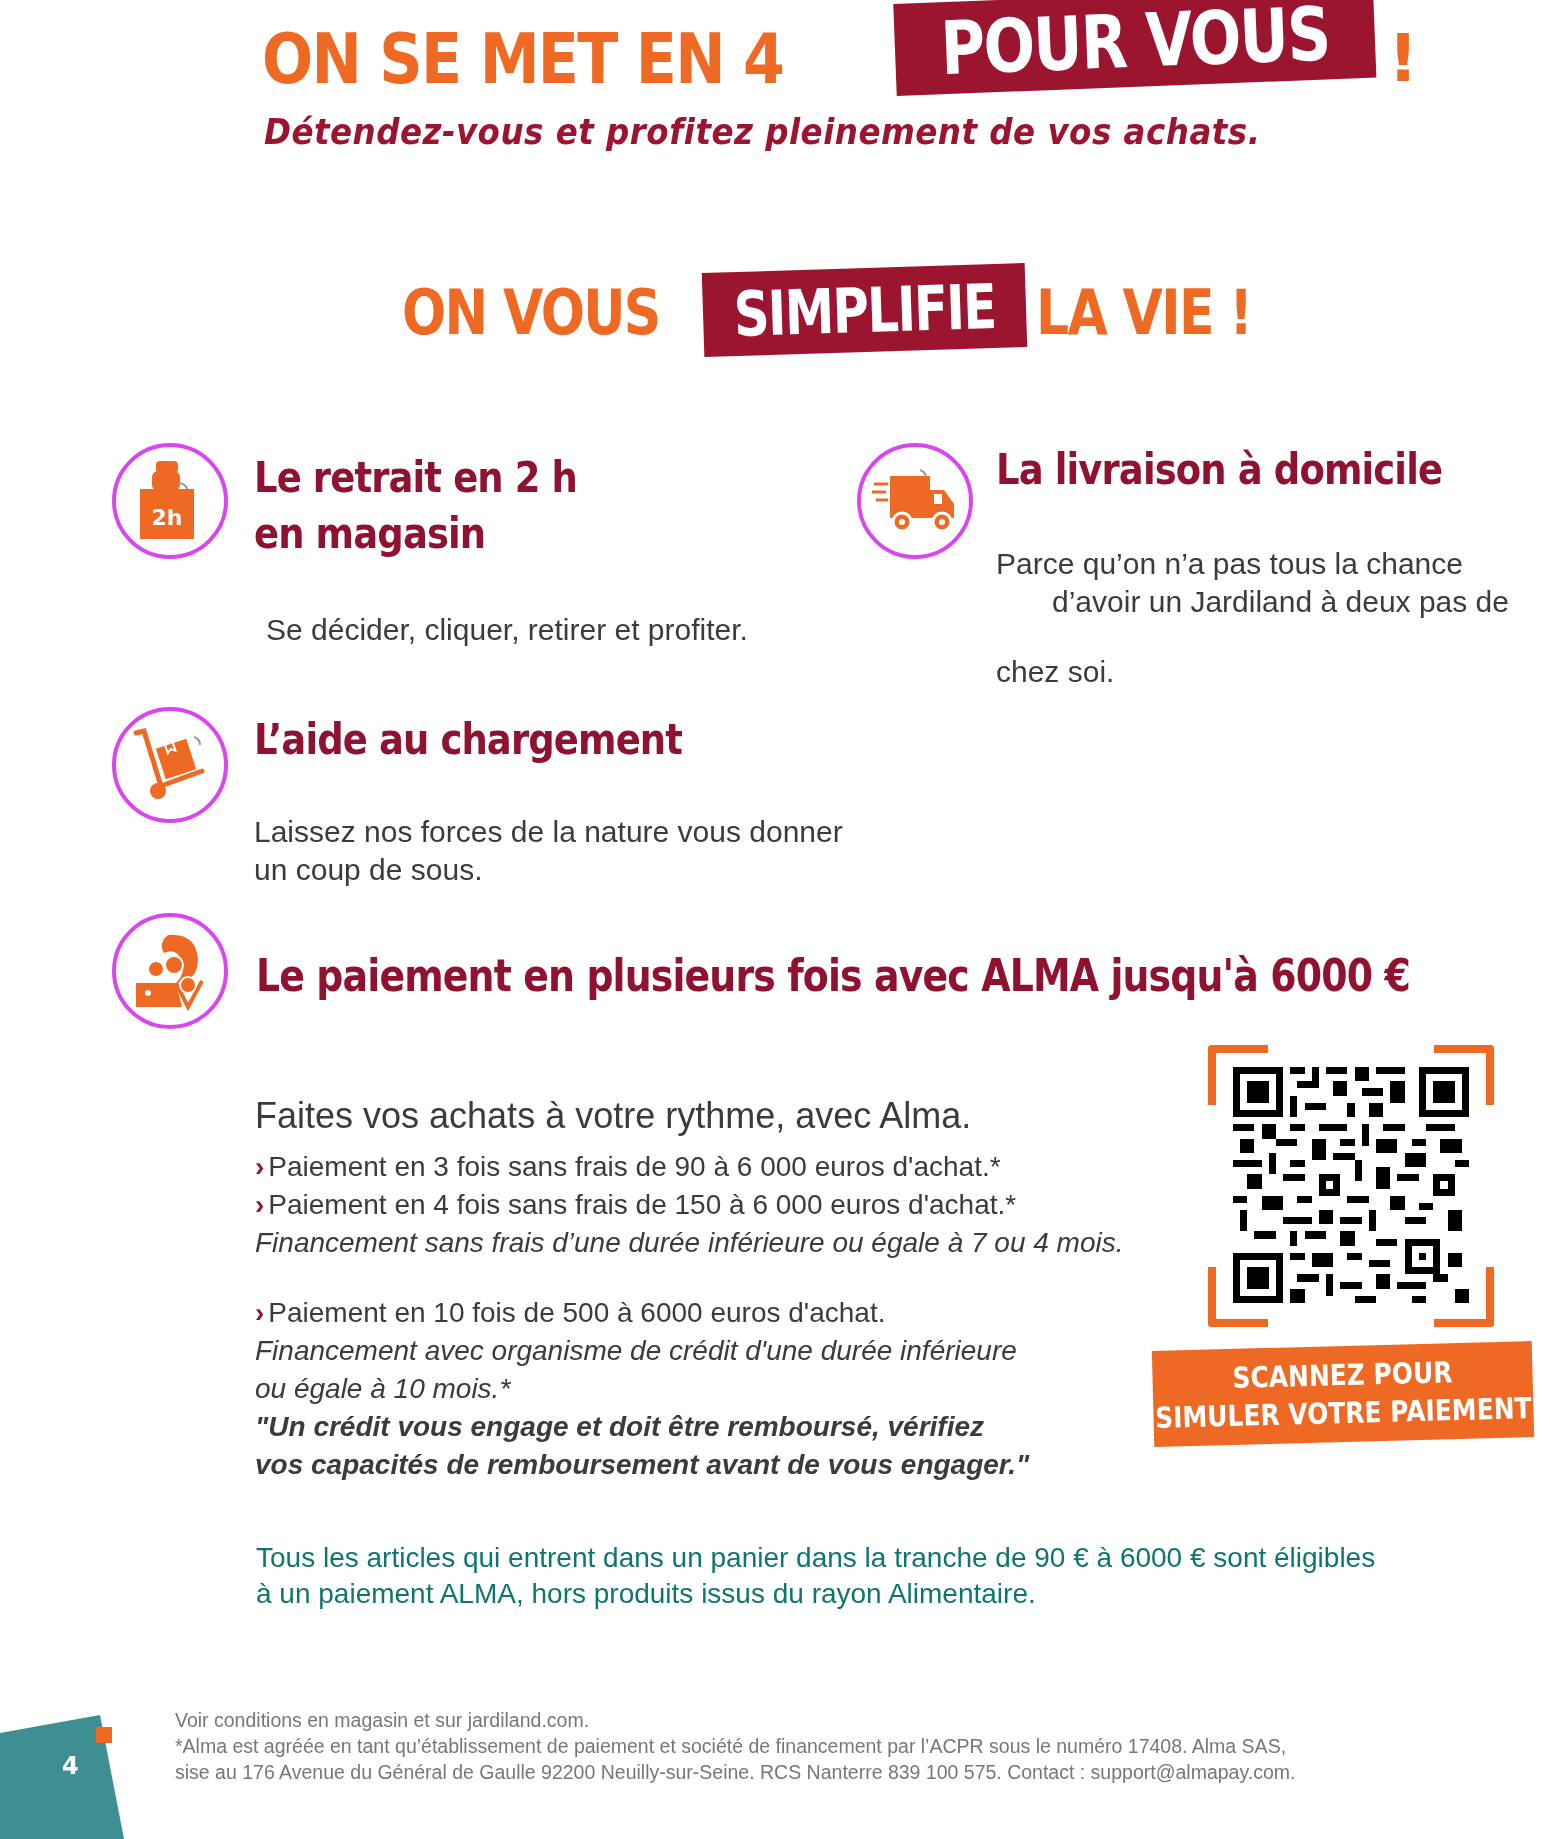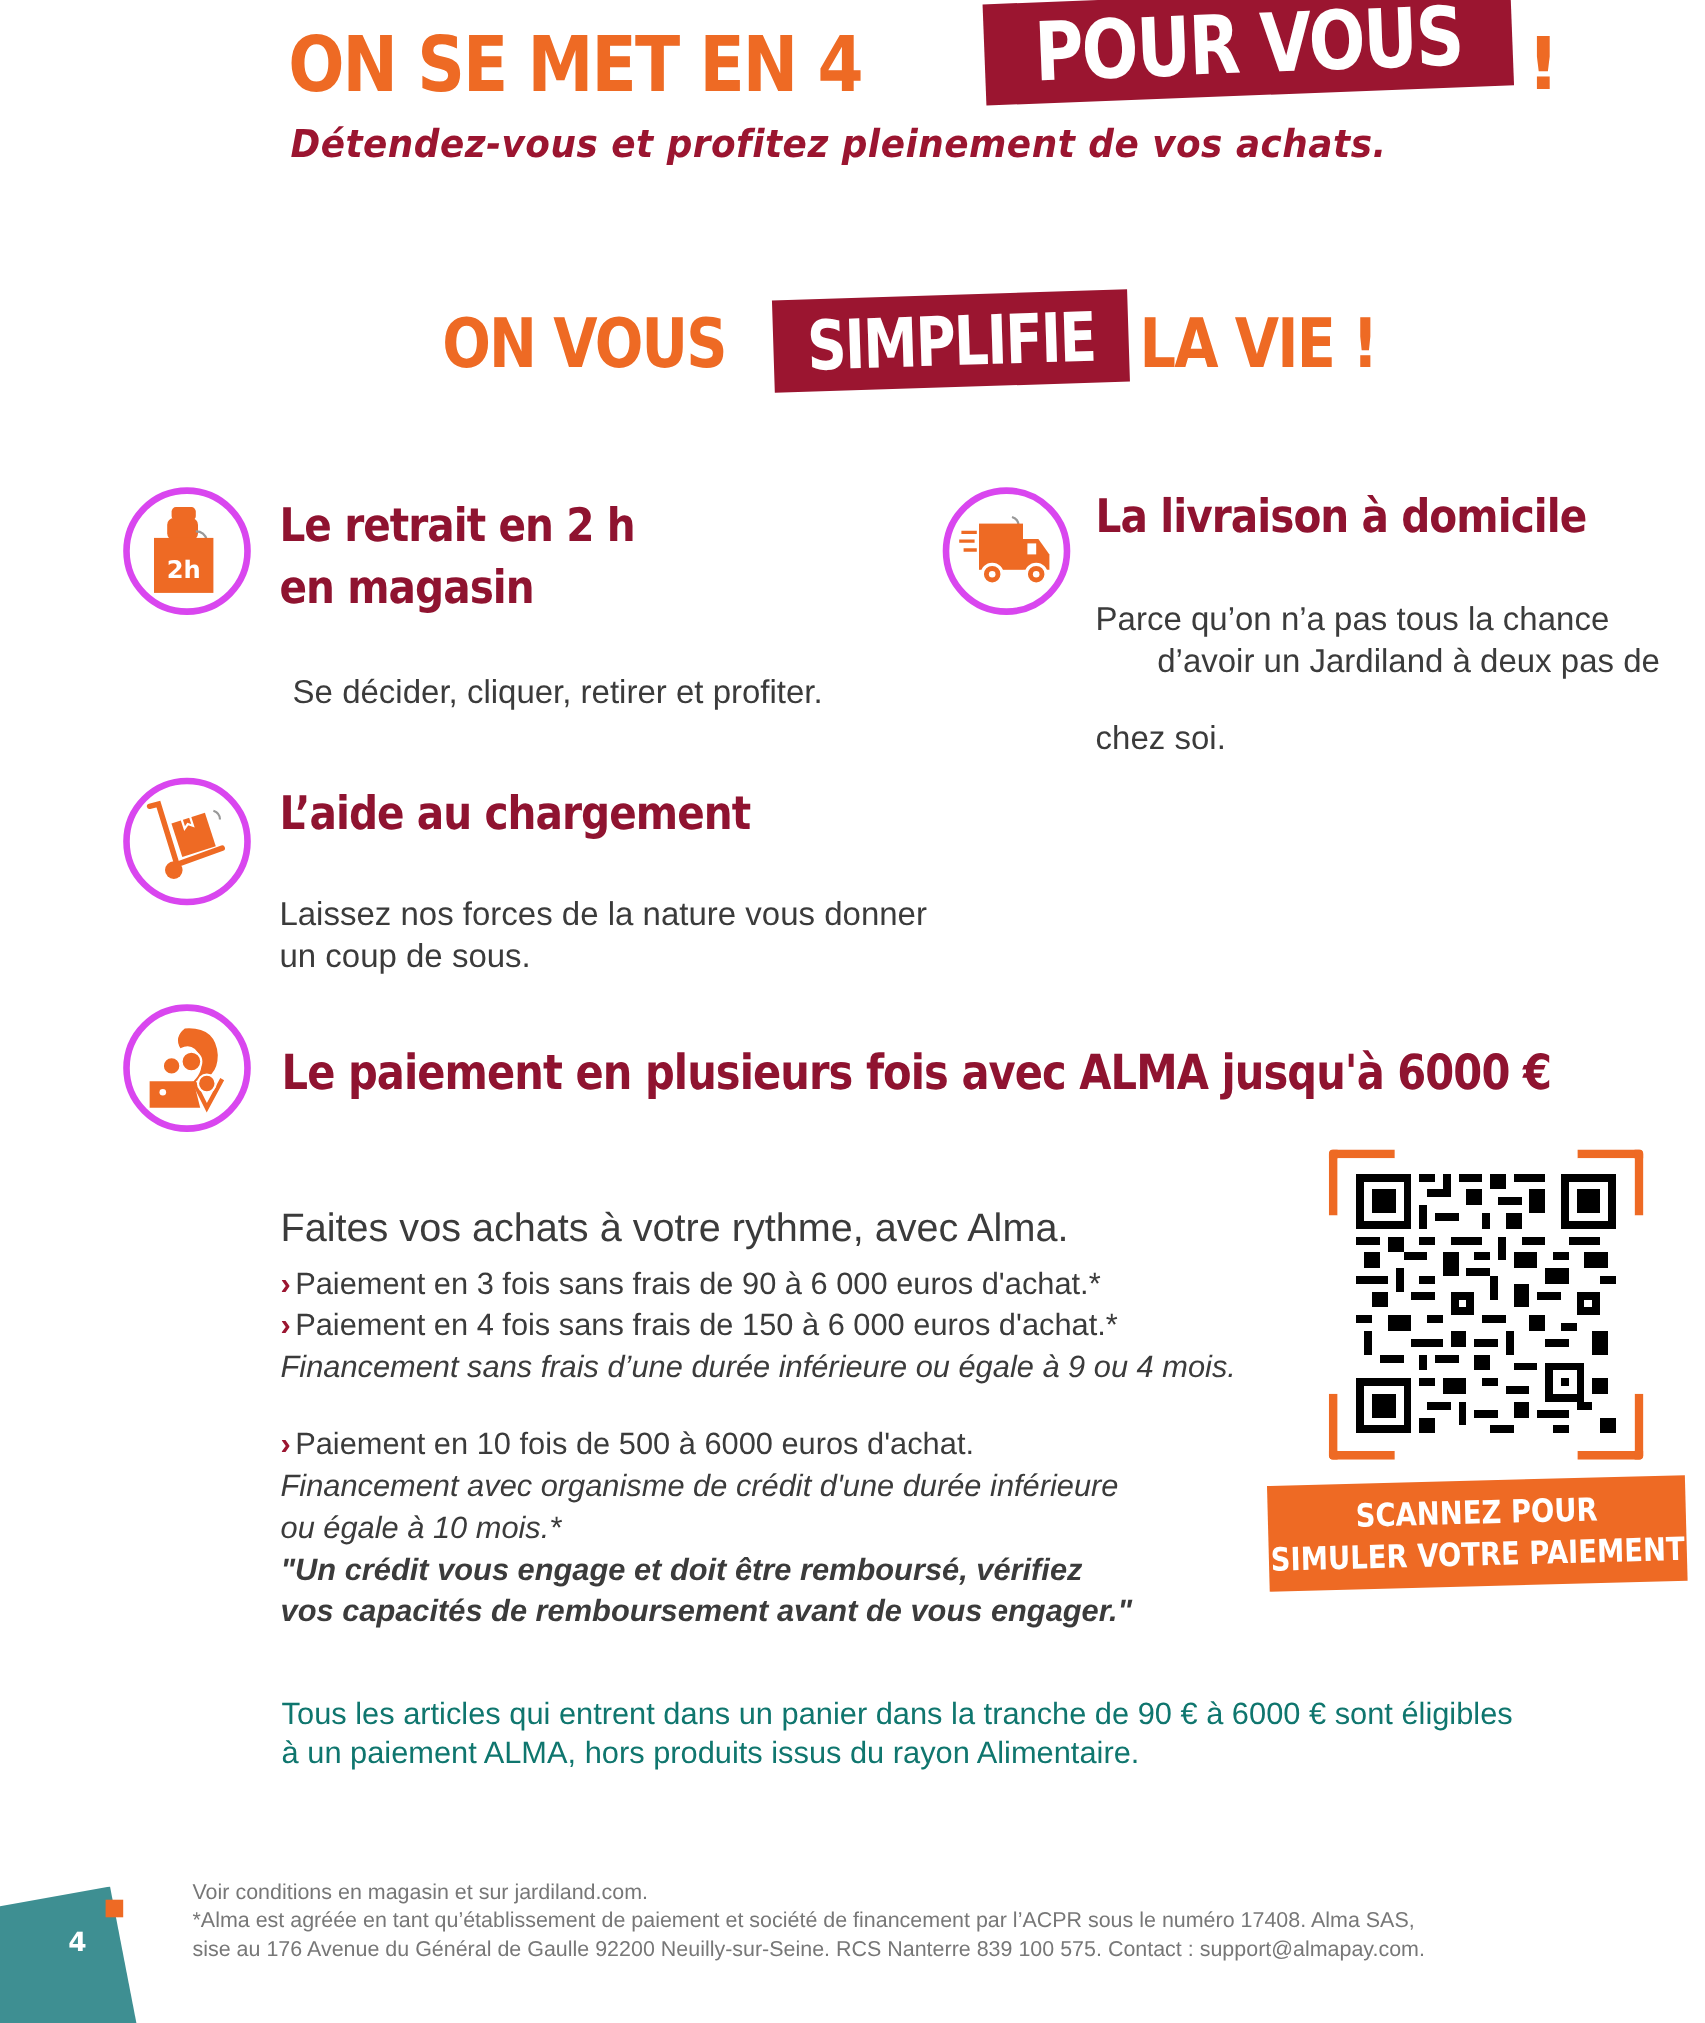--- a/index.html
+++ b/index.html
@@ -17,21 +17,21 @@
 
   .tagline { left: 264px; top: 112px; font-family: "DejaVu Sans", sans-serif; font-weight: bold; font-style: italic; font-size: 35px; color: #9b1530; letter-spacing: 0.5px; white-space: nowrap; transform: scaleX(0.93); transform-origin: left center; }
 
   
   .hl2-left { left: 402px; top: 276px; font-family: "DejaVu Sans", sans-serif; font-weight: bold; font-size: 62px; color: #ee6a24; letter-spacing: -2px; white-space: nowrap; transform: scaleX(0.84); transform-origin: left center; }
   .hl2-box { left: 703px; top: 268px; width: 323px; height: 84px; background: #9b1530; transform: rotate(-1.8deg); display: flex; align-items: center; justify-content: center; }
   .hl2-box span { font-family: "DejaVu Sans", sans-serif; font-weight: bold; font-size: 62px; color: #fff; letter-spacing: -2px; transform: scaleX(0.8); display: inline-block; white-space: nowrap; }
   .hl2-right { left: 1036px; top: 276px; font-family: "DejaVu Sans", sans-serif; font-weight: bold; font-size: 62px; color: #ee6a24; letter-spacing: -2px; white-space: nowrap; transform: scaleX(0.84); transform-origin: left center; }
 
   
-  .icon-circle { width: 116px; height: 116px; border: 6px solid #d946ef; border-radius: 50%; display: flex; align-items: center; justify-content: center; background: #fff; }
+  .icon-circle { width: 116px; height: 116px; border: 4px solid #d946ef; border-radius: 50%; display: flex; align-items: center; justify-content: center; background: #fff; }
   .feat-title { font-family: "DejaVu Sans", sans-serif; font-weight: bold; font-size: 42px; color: #8f1330; letter-spacing: -1px; line-height: 56px; white-space: nowrap; transform: scaleX(0.88); transform-origin: left top; }
   .feat-desc { font-family: "Liberation Sans", sans-serif; font-size: 30px; color: #3b3b3b; line-height: 38px; margin-top: 37px; }
 
   .pay-title { left: 256px; top: 950px; font-family: "DejaVu Sans", sans-serif; font-weight: bold; font-size: 44px; color: #8f1330; letter-spacing: -1px; white-space: nowrap; transform: scaleX(0.86); transform-origin: left top; }
 
   .alma-block { left: 255px; top: 1056px; width: 930px; }
   .alma-lead { font-family: "Liberation Sans", sans-serif; font-size: 36px; color: #3b3b3b; line-height: 48px; margin-bottom: 8px; margin-top: 36px; }
   .alma-line { font-family: "Liberation Sans", sans-serif; font-size: 28px; color: #3b3b3b; line-height: 38px; white-space: nowrap; display: flex; align-items: center; }
   .alma-line .chev { color: #9b1530; font-weight: bold; font-size: 28px; margin-right: 4px; }
   .alma-note { font-family: "Liberation Sans", sans-serif; font-style: italic; font-size: 28px; color: #3b3b3b; line-height: 38px; white-space: nowrap; }
@@ -138,21 +138,21 @@
 <div class="abs alma-block">
   <div class="alma-lead">Faites vos achats à votre rythme, avec Alma.</div>
   <div class="alma-line">
     <span class="chev">›</span>
     <span>Paiement en 3 fois sans frais de 90 à 6 000 euros d'achat.*</span>
   </div>
   <div class="alma-line">
     <span class="chev">›</span>
     <span>Paiement en 4 fois sans frais de 150 à 6 000 euros d'achat.*</span>
   </div>
-  <div class="alma-note">Financement sans frais d’une durée inférieure ou égale à 9 ou 4 mois.</div>
+  <div class="alma-note">Financement sans frais d’une durée inférieure ou égale à 7 ou 4 mois.</div>
   <div style="height:32px;"></div>
   <div class="alma-line">
     <span class="chev">›</span>
     <span>Paiement en 10 fois de 500 à 6000 euros d'achat.</span>
   </div>
   <div class="alma-note">Financement avec organisme de crédit d'une durée inférieure</div>
   <div class="alma-note">ou égale à 10 mois.*</div>
   <div class="alma-warn">"Un crédit vous engage et doit être remboursé, vérifiez</div>
   <div class="alma-warn">vos capacités de remboursement avant de vous engager."</div>
 </div>

